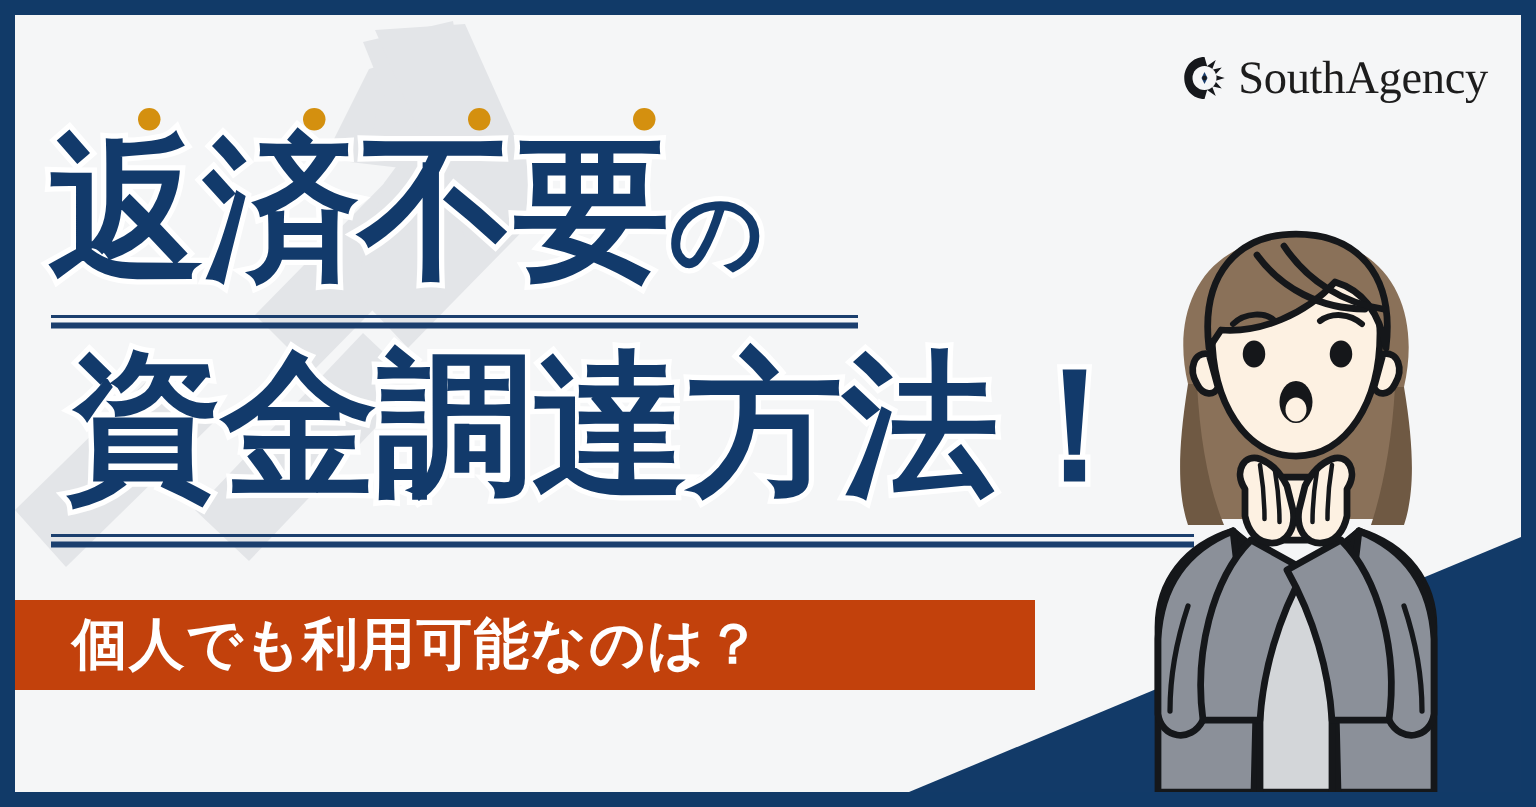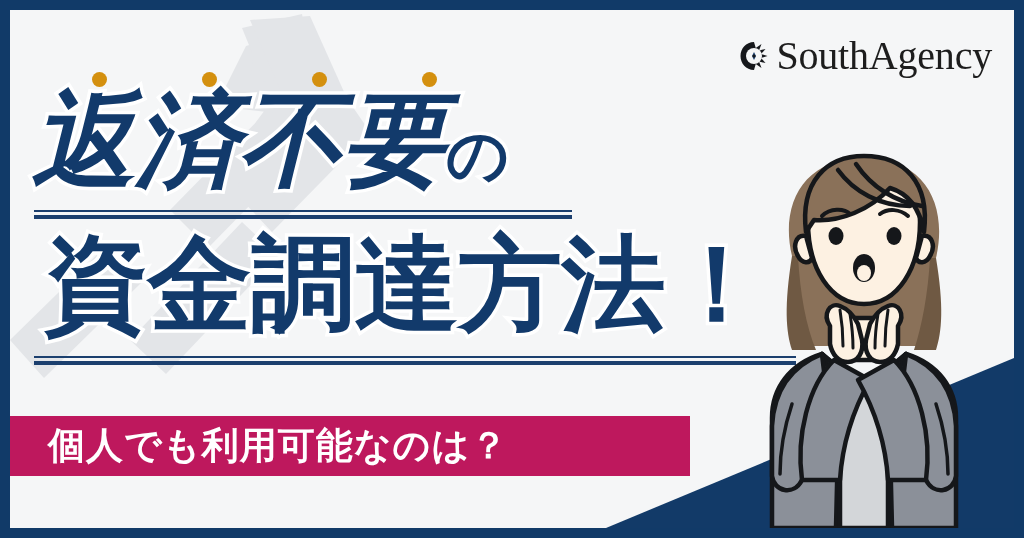--- a/index.html
+++ b/index.html
@@ -48,62 +48,62 @@
     color:#123a6b;
     letter-spacing:-0.5px;
     white-space:nowrap;
     line-height:1.0;
     -webkit-text-stroke:7px #ffffff;
     paint-order:stroke fill;
     text-shadow:
       0 0 2px #ffffff,
       0 0 4px #ffffff;
   }
-  .hl-line .big{ font-size:104px;font-style:italic; }
+  .hl-line .big{ font-size:104px; }
   .hl-line .small{ font-size:62px; }
   .hl-1{ font-size:104px; }
   .hl-2{ font-size:104px;margin-left:12px; }
 
   
   .rule{
     position:absolute;
     height:9px;
   }
   .rule .thin{
     height:2px;background:#1b3f6e;width:100%;
   }
   .rule .gap{ height:3px; }
   .rule .thick{
     height:4px;background:#1b3f6e;width:100%;
   }
 
   
   .subbar{
     position:absolute;
-    background:#be185d;
-    display:flex;align-items:center;margin-top:16px;
+    background:#c2410c;
+    display:flex;align-items:center;
   }
   .subbar span{
     color:#ffffff;
     font-size:37px;
     font-weight:700;
     letter-spacing:1px;
     white-space:nowrap;
     padding-left:38px;
   }
 
   
   .logo{
     position:absolute;right:22px;top:26px;
     display:flex;align-items:center;gap:7px;
   }
   .logo-mark{ width:30px;height:30px;display:block; }
   .logo-text{
     font-family:"Liberation Serif","DejaVu Serif",serif;
-    font-size:40px;color:#1d1d1d;letter-spacing:-0.2px;
+    font-size:31px;color:#1d1d1d;letter-spacing:-0.2px;
     line-height:1;
   }
 
   
   .person{
     position:absolute;right:16px;bottom:0px;
     width:268px;height:392px;
   }
 </style>
 </head>

